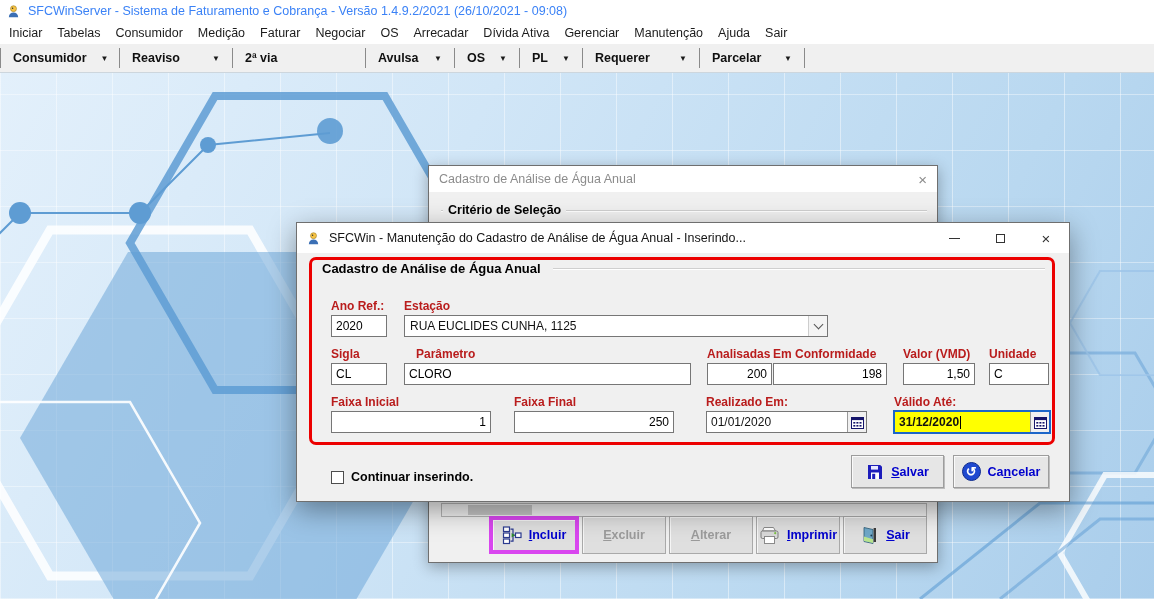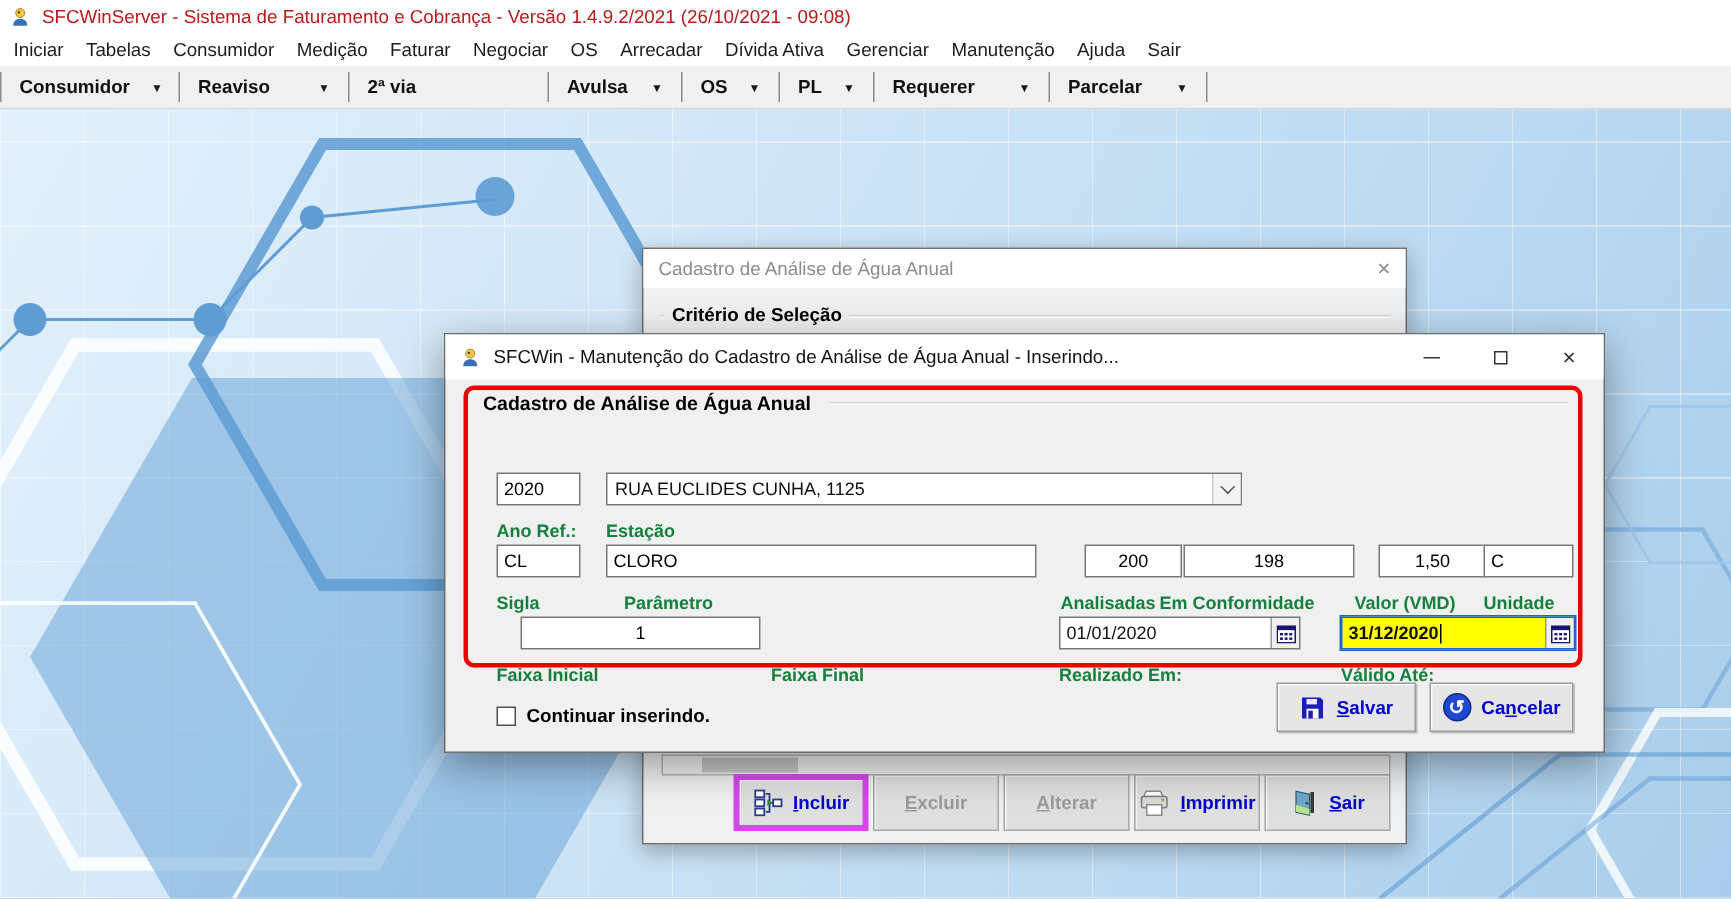--- a/index.html
+++ b/index.html
@@ -6,21 +6,21 @@
   html,body { background:#9db8cc; }
   #root {
     position:relative; width:1154px; height:599px; overflow:hidden;
     font-family:"Liberation Sans", sans-serif; font-size:12px; color:#111;
     background:#fff;
   }
   
   .titlebar { position:absolute; left:0; top:0; width:1154px; height:22px; background:#ffffff;
     display:flex; align-items:center; padding-left:6px; }
   .titlebar .app-ic { width:15px; height:15px; margin-right:7px; }
-  .titlebar .ttl { font-size:12.5px; color:#b91c1c; }
+  .titlebar .ttl { font-size:12.5px; color:#3b82f6; }
   .menubar { position:absolute; left:0; top:22px; width:1154px; height:22px; background:#ffffff;
     display:flex; align-items:center; gap:15px; padding-left:9px; font-size:12.5px; color:#1c1c1c; }
   .menubar span { cursor:default; }
   .toolbar { position:absolute; left:0; top:44px; width:1154px; height:29px; background:#f0f0f0;
     border-bottom:1px solid #cdd6dd; display:flex; align-items:stretch; }
   .tb-sep { width:1px; background:#8a8a8a; margin:4px 0; }
   .tb-btn { display:flex; align-items:center; justify-content:space-between;
     padding:0 12px; font-weight:bold; font-size:12.5px; color:#101010; cursor:default; }
   .tb-btn .car { font-size:8px; color:#1a1a1a; margin-left:14px; }
   
@@ -55,24 +55,24 @@
   .mn { text-decoration:underline; }
   
   #editDlg { left:296px; top:222px; width:774px; height:280px; box-shadow:0 8px 26px rgba(0,0,0,.38); }
   #editDlg .dlg-title { height:30px; padding-left:9px; }
   #editDlg .dlg-title .t { font-size:12.5px; color:#141414; flex:1; margin-left:8px; }
   .winctl { width:46px; height:30px; display:flex; align-items:center; justify-content:center; }
   .ic-min { width:11px; height:1px; background:#333; display:block; }
   .ic-max { width:9px; height:9px; border:1px solid #333; display:block; }
   .redbox { position:absolute; left:12px; top:34px; width:746px; height:188px;
     border:3px solid #ec0000; border-radius:7px; }
-  .fld-lbl { position:absolute; font-weight:bold; font-size:12px; color:#15803d; white-space:nowrap;margin-top:48px; }
+  .fld-lbl { position:absolute; font-weight:bold; font-size:12px; color:#b91c1c; white-space:nowrap; }
   .fld { position:absolute; height:22px; background:#fff; border:1px solid #767676;
     display:flex; align-items:center; padding:0 4px; font-size:12px; color:#000; overflow:hidden; }
-  .fld.num { justify-content:center;margin-left:16px; }
+  .fld.num { justify-content:flex-end; }
   .combo { position:absolute; height:22px; background:#fff; border:1px solid #767676;
     display:flex; align-items:center; }
   .combo .val { flex:1; padding:0 5px; font-size:12px; }
   .combo-btn { width:19px; align-self:stretch; background:#f4f4f4; border-left:1px solid #cdcdcd;
     display:flex; align-items:center; justify-content:center; }
   .chev { width:7px; height:7px; border-right:1.6px solid #555; border-bottom:1.6px solid #555;
     transform:rotate(45deg); margin-top:-4px; }
   .datefld { position:absolute; height:22px; background:#fff; border:1px solid #767676; display:flex; }
   .datefld .val { flex:1; display:flex; align-items:center; padding:0 4px; font-size:12px; }
   .cal-btn { width:19px; background:#f0f0f0; border-left:1px solid #9a9a9a;
@@ -296,20 +296,23 @@
     <span class="fld-lbl" style="left:692px; top:124px;">Unidade</span>
     <div class="fld" style="left:692px; top:140px; width:60px;">
       <span>C</span>
     </div>
 
     <span class="fld-lbl" style="left:34px; top:172px;">Faixa Inicial</span>
     <div class="fld num" style="left:34px; top:188px; width:160px;">
       <span>1</span>
     </div>
     <span class="fld-lbl" style="left:217px; top:172px;">Faixa Final</span>
+    <div class="fld num" style="left:217px; top:188px; width:160px;">
+      <span>250</span>
+    </div>
     <span class="fld-lbl" style="left:409px; top:172px;">Realizado Em:</span>
     <div class="datefld" style="left:409px; top:188px; width:161px;">
       <span class="val">
           <span>01/01/2020</span>
         </span>
       <span class="cal-btn">
         <svg width="13" height="13" viewBox="0 0 13 13">
           <rect x="0.5" y="1.5" width="12" height="11" fill="#ffffff" stroke="#15156b"></rect>
           <rect x="0.5" y="1.5" width="12" height="2.6" fill="#15156b"></rect>
           <g fill="#15156b">

